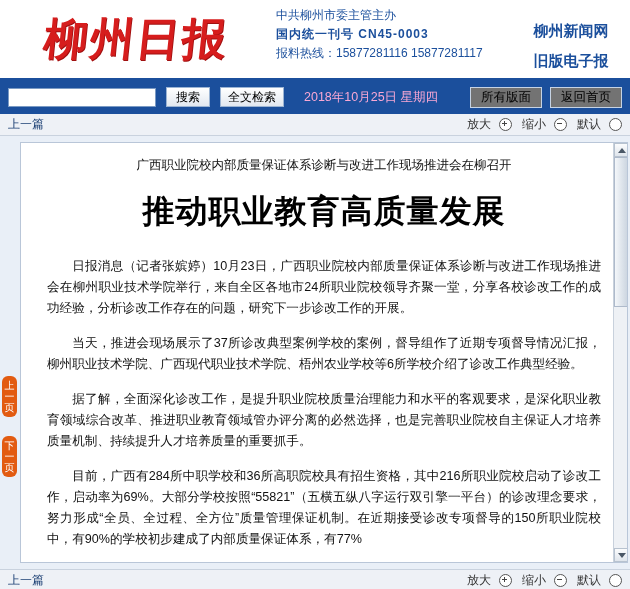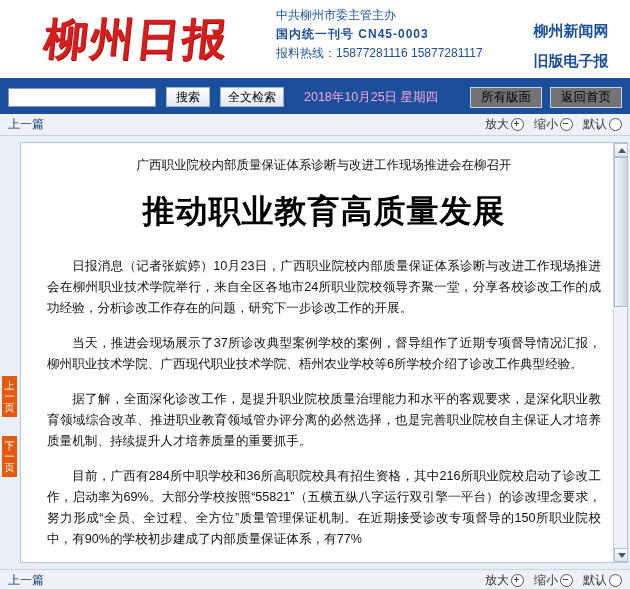--- a/index.html
+++ b/index.html
@@ -149,21 +149,21 @@
     margin-left: auto;
     display: flex;
     align-items: center;
     gap: 10px;
     color: #333;
     font-size: 12px;
   }
   .zoom-item {
     display: flex;
     align-items: center;
-    gap: 2px;
+    gap: 8px;
     cursor: pointer;
   }
   .circ {
     display: inline-block;
     width: 11px;
     height: 11px;
     border: 1px solid #555;
     border-radius: 50%;
     position: relative;
     background: #fff;
@@ -193,21 +193,21 @@
   .rail-btn {
     position: absolute;
     left: 2px;
     width: 15px;
     background: #e25b11;
     color: #fff;
     font-size: 10px;
     line-height: 11px;
     text-align: center;
     padding: 4px 1px;
-    border-radius: 0;
+    border-radius: 6px;
     cursor: pointer;
     box-sizing: border-box;
   }
   .rail-prev { top: 240px; }
   .rail-next { top: 300px; }
 
   .article {
     flex: 1;
     background: #ffffff;
     border: 1px solid #b9c6d8;

